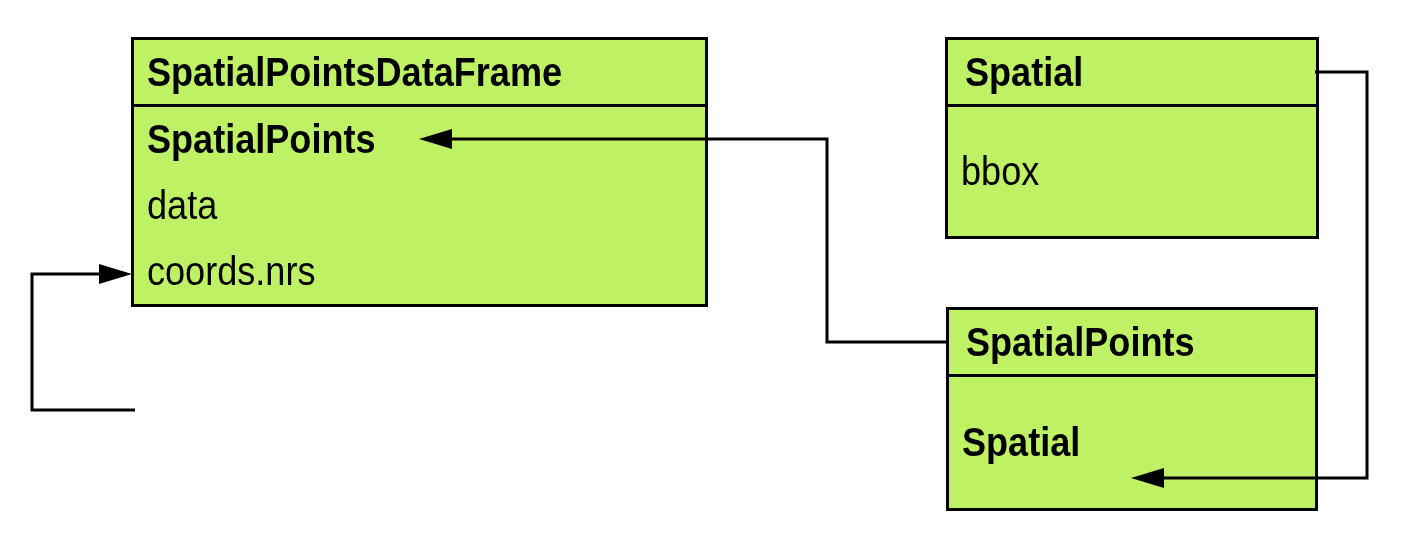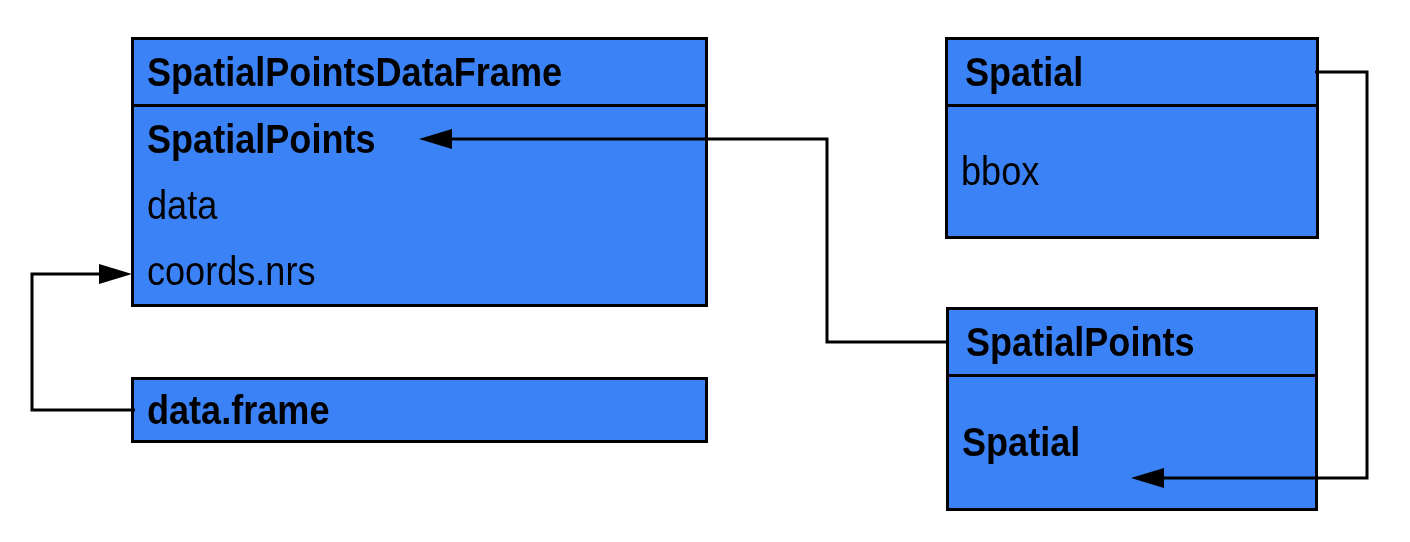--- a/index.html
+++ b/index.html
@@ -13,21 +13,21 @@
     height: 542px;
     background: #ffffff;
     overflow: hidden;
     font-family: "Liberation Sans", sans-serif;
     color: #000000;
   }
   .box {
     position: absolute;
     box-sizing: border-box;
     border: 3px solid #000000;
-    background: #3b82f6;
+    background: #bef264;
     display: flex;
     flex-direction: column;
     overflow: hidden;
   }
   .box-a { left: 131px; top: 37px;  width: 577px; height: 270px; }
   .box-b { left: 131px; top: 377px; width: 577px; height: 66px;  }
   .box-c { left: 945px; top: 37px;  width: 374px; height: 202px; }
   .box-d { left: 946px; top: 307px; width: 372px; height: 204px; }
 
   .titlerow {
@@ -83,25 +83,20 @@
       <span class="txt bold">SpatialPoints</span>
     </div>
     <div class="row">
       <span class="txt">data</span>
     </div>
     <div class="row">
       <span class="txt">coords.nrs</span>
     </div>
   </div>
 
-  <div class="box box-b">
-    <div class="titlerow">
-      <span class="txt bold">data.frame</span>
-    </div>
-  </div>
 
   <div class="box box-c">
     <div class="titlerow">
       <span class="txt bold">Spatial</span>
     </div>
     <div class="row">
       <span class="txt">bbox</span>
     </div>
   </div>
 

